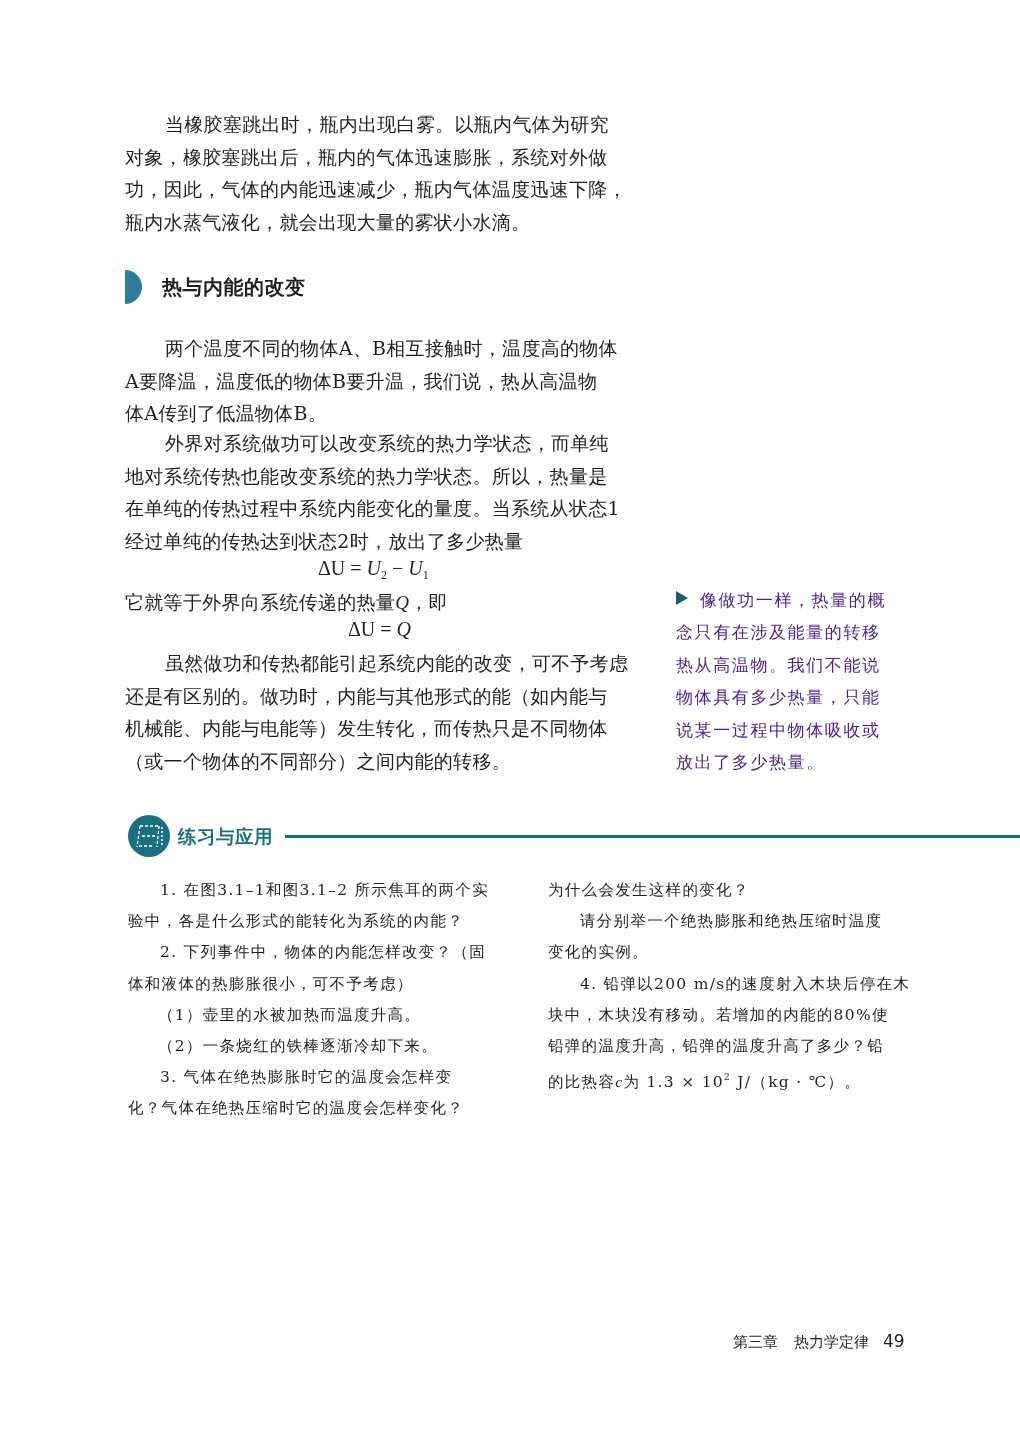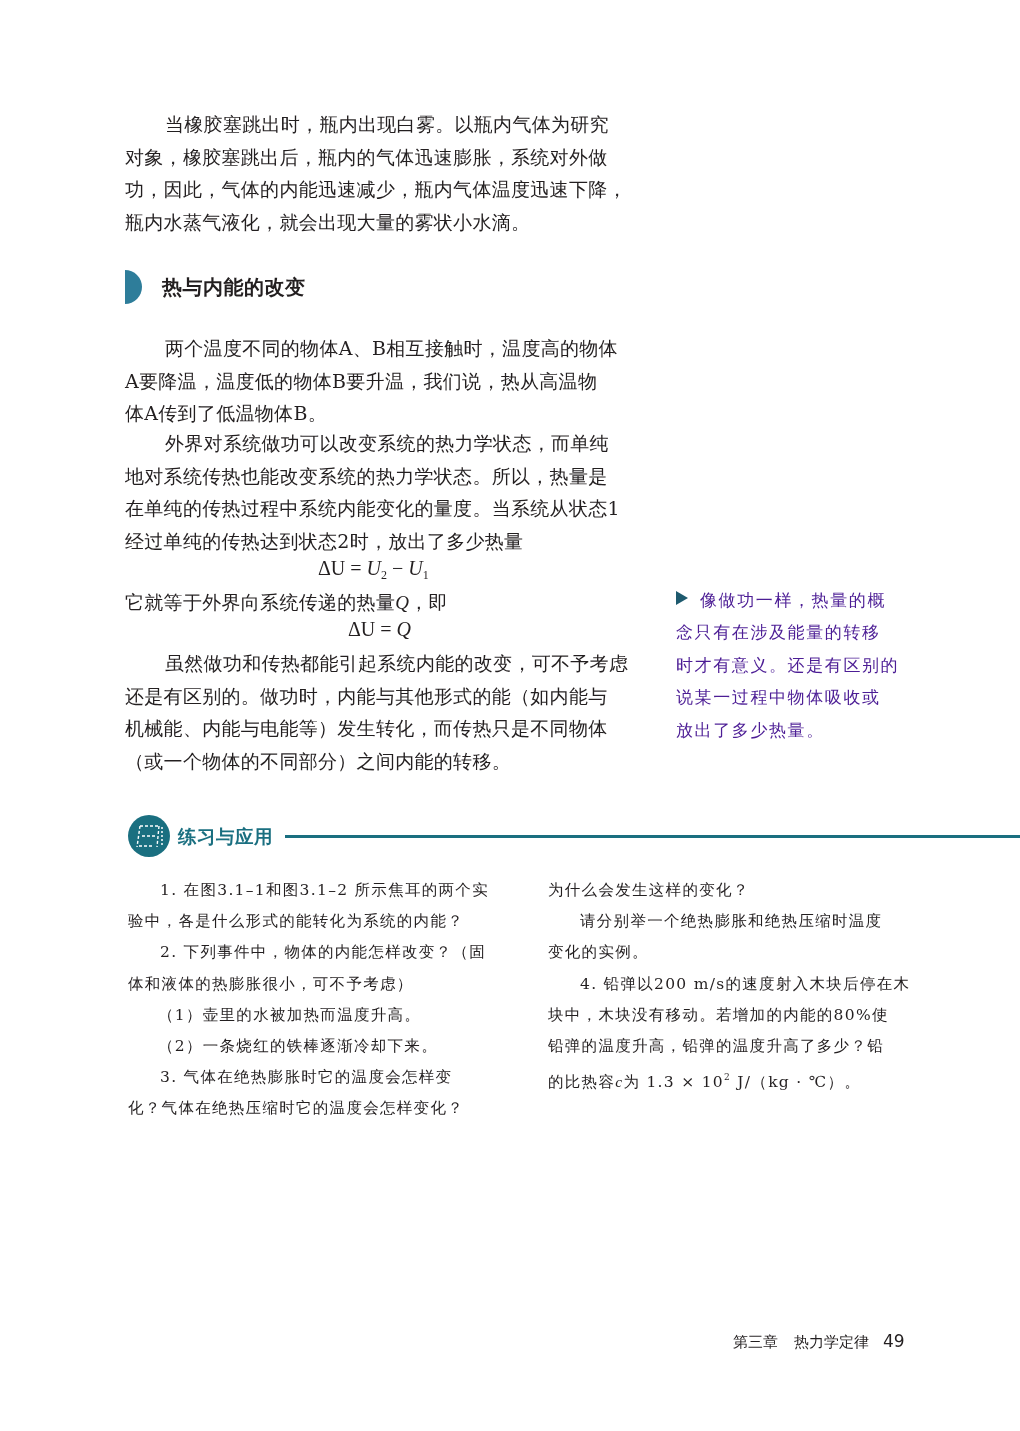--- a/index.html
+++ b/index.html
@@ -87,21 +87,22 @@
 <div class="para" style="top:647px;">
   <span class="line indent">虽然做功和传热都能引起系统内能的改变，可不予考虑</span>
   <span class="line">还是有区别的。做功时，内能与其他形式的能（如内能与</span>
   <span class="line">机械能、内能与电能等）发生转化，而传热只是不同物体</span>
   <span class="line">（或一个物体的不同部分）之间内能的转移。</span>
 </div>
 
 <div class="sidenote">
   <span class="line"><span class="tri"></span><span>像做功一样，热量的概</span></span>
   <span class="line">念只有在涉及能量的转移</span>
-  <span class="line">时才有意义。还是有区别的</span>
+  <span class="line">热从高温物。我们不能说</span>
+  <span class="line">物体具有多少热量，只能</span>
   <span class="line">说某一过程中物体吸收或</span>
   <span class="line">放出了多少热量。</span>
 </div>
 
 <div class="ex-head">
   <div class="ex-icon">
     <svg width="42" height="42" viewBox="0 0 42 42">
       <g stroke="#ffffff" stroke-width="1.4" fill="none" stroke-dasharray="3 2">
         <path d="M12 11 L31 11"></path>
         <path d="M12 11 L9 32"></path>

